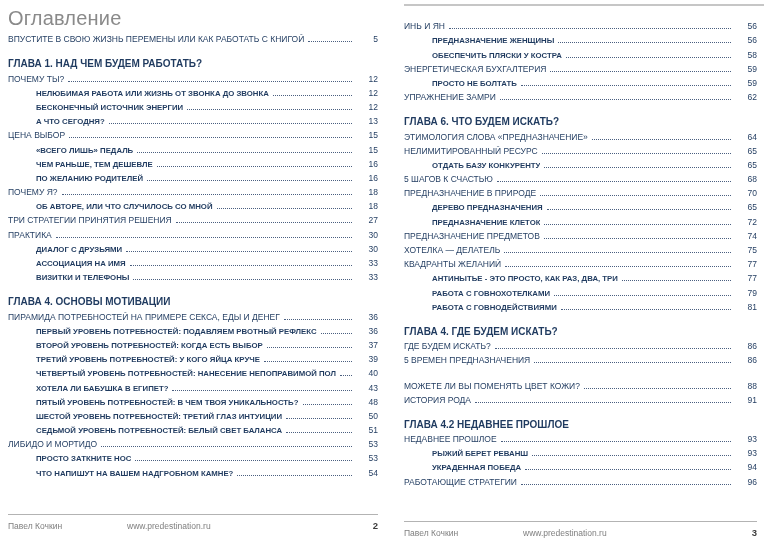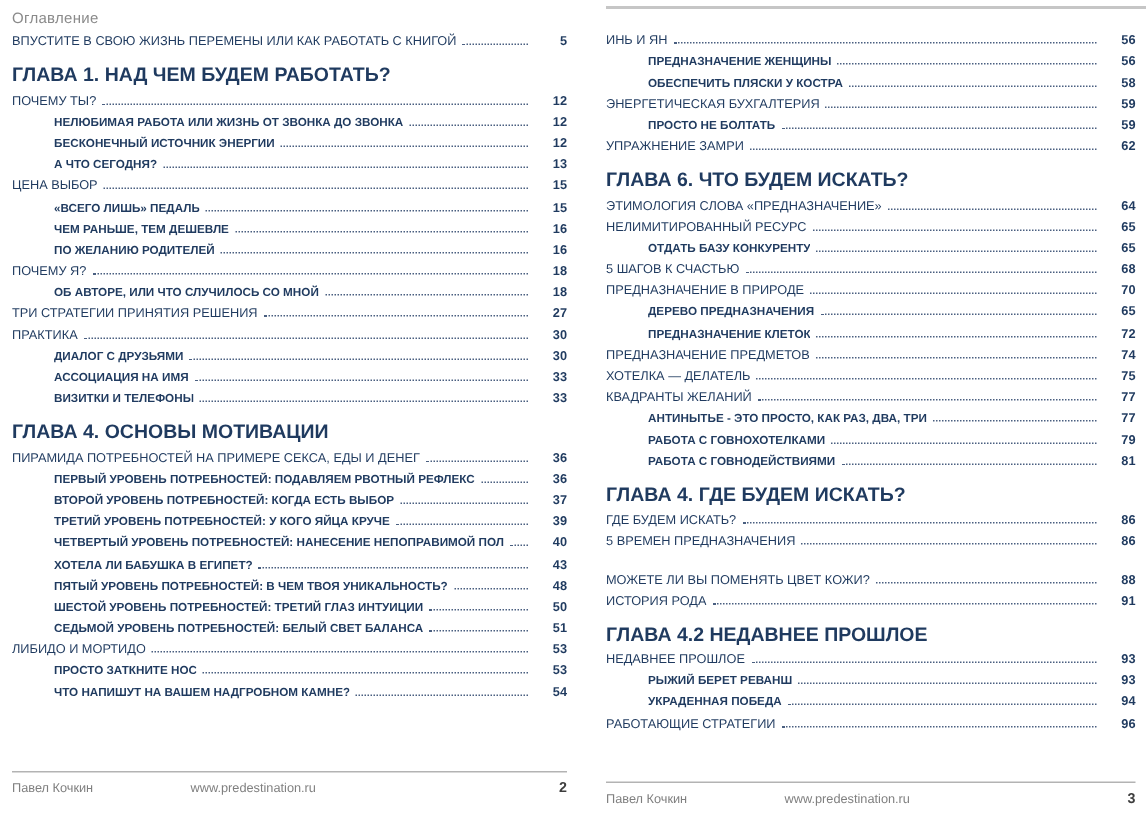--- a/index.html
+++ b/index.html
@@ -5,39 +5,39 @@
   html,body{margin:0;padding:0;}
   body{
     width:764px;height:543px;position:relative;background:#ffffff;
     font-family:"Liberation Sans",sans-serif;overflow:hidden;
     -webkit-font-smoothing:antialiased;
   }
   .page{position:absolute;top:0;height:543px;}
   .page-left{left:8px;width:370px;}
   .page-right{left:404px;width:353px;}
   .toc-title{
-    margin:7px 0 0 0;font-size:10px;font-weight:400;color:#8a8a8a;
+    margin:7px 0 0 0;font-size:20px;font-weight:400;color:#8a8a8a;
     letter-spacing:0.2px;
   }
   .top-rule{position:absolute;top:4px;left:0;right:-7px;height:2px;background:#c6c6c6;}
   .blocks-left{}
   .blocks-right{margin-top:17px;}
   .block{margin-top:11px;}
   .blocks-left .block:first-child{margin-top:0;}
   .row{
     display:flex;align-items:flex-end;height:14.2px;
     color:#1f3a5f;font-size:8.5px;font-weight:400;white-space:nowrap;
   }
-  .row.hdr{font-weight:700;font-size:13px;}
+  .row.hdr{font-weight:700;font-size:10px;}
   .row.lvl2{padding-left:28px;font-size:7.8px;font-weight:700;}
   .row .label{flex:0 0 auto;overflow:hidden;max-width:300px;text-align:right;}
   .row .leader{
     flex:1 1 auto;border-bottom:1px dotted #4a5f80;margin:0 4px 2px 4px;min-width:8px;
   }
-  .row .num{flex:0 0 22px;text-align:right;font-weight:700;font-size:8.5px;}
+  .row .num{flex:0 0 22px;text-align:right;font-weight:400;font-size:8.5px;}
   .footer{position:absolute;left:0;right:0;top:514px;}
   .footer .rule{height:1px;background:#b3b3b3;margin-bottom:5px;}
   .footer .line{display:flex;align-items:baseline;font-size:8.5px;color:#7f7f7f;}
   .footer .author{width:119px;}
   .footer .site{flex:1;text-align:left;}
   .footer .pagenum{text-align:right;color:#3d3d3d;font-weight:700;font-size:9.5px;}
   .page-right .footer{top:521px;}
 </style>
 </head>
 <body>

